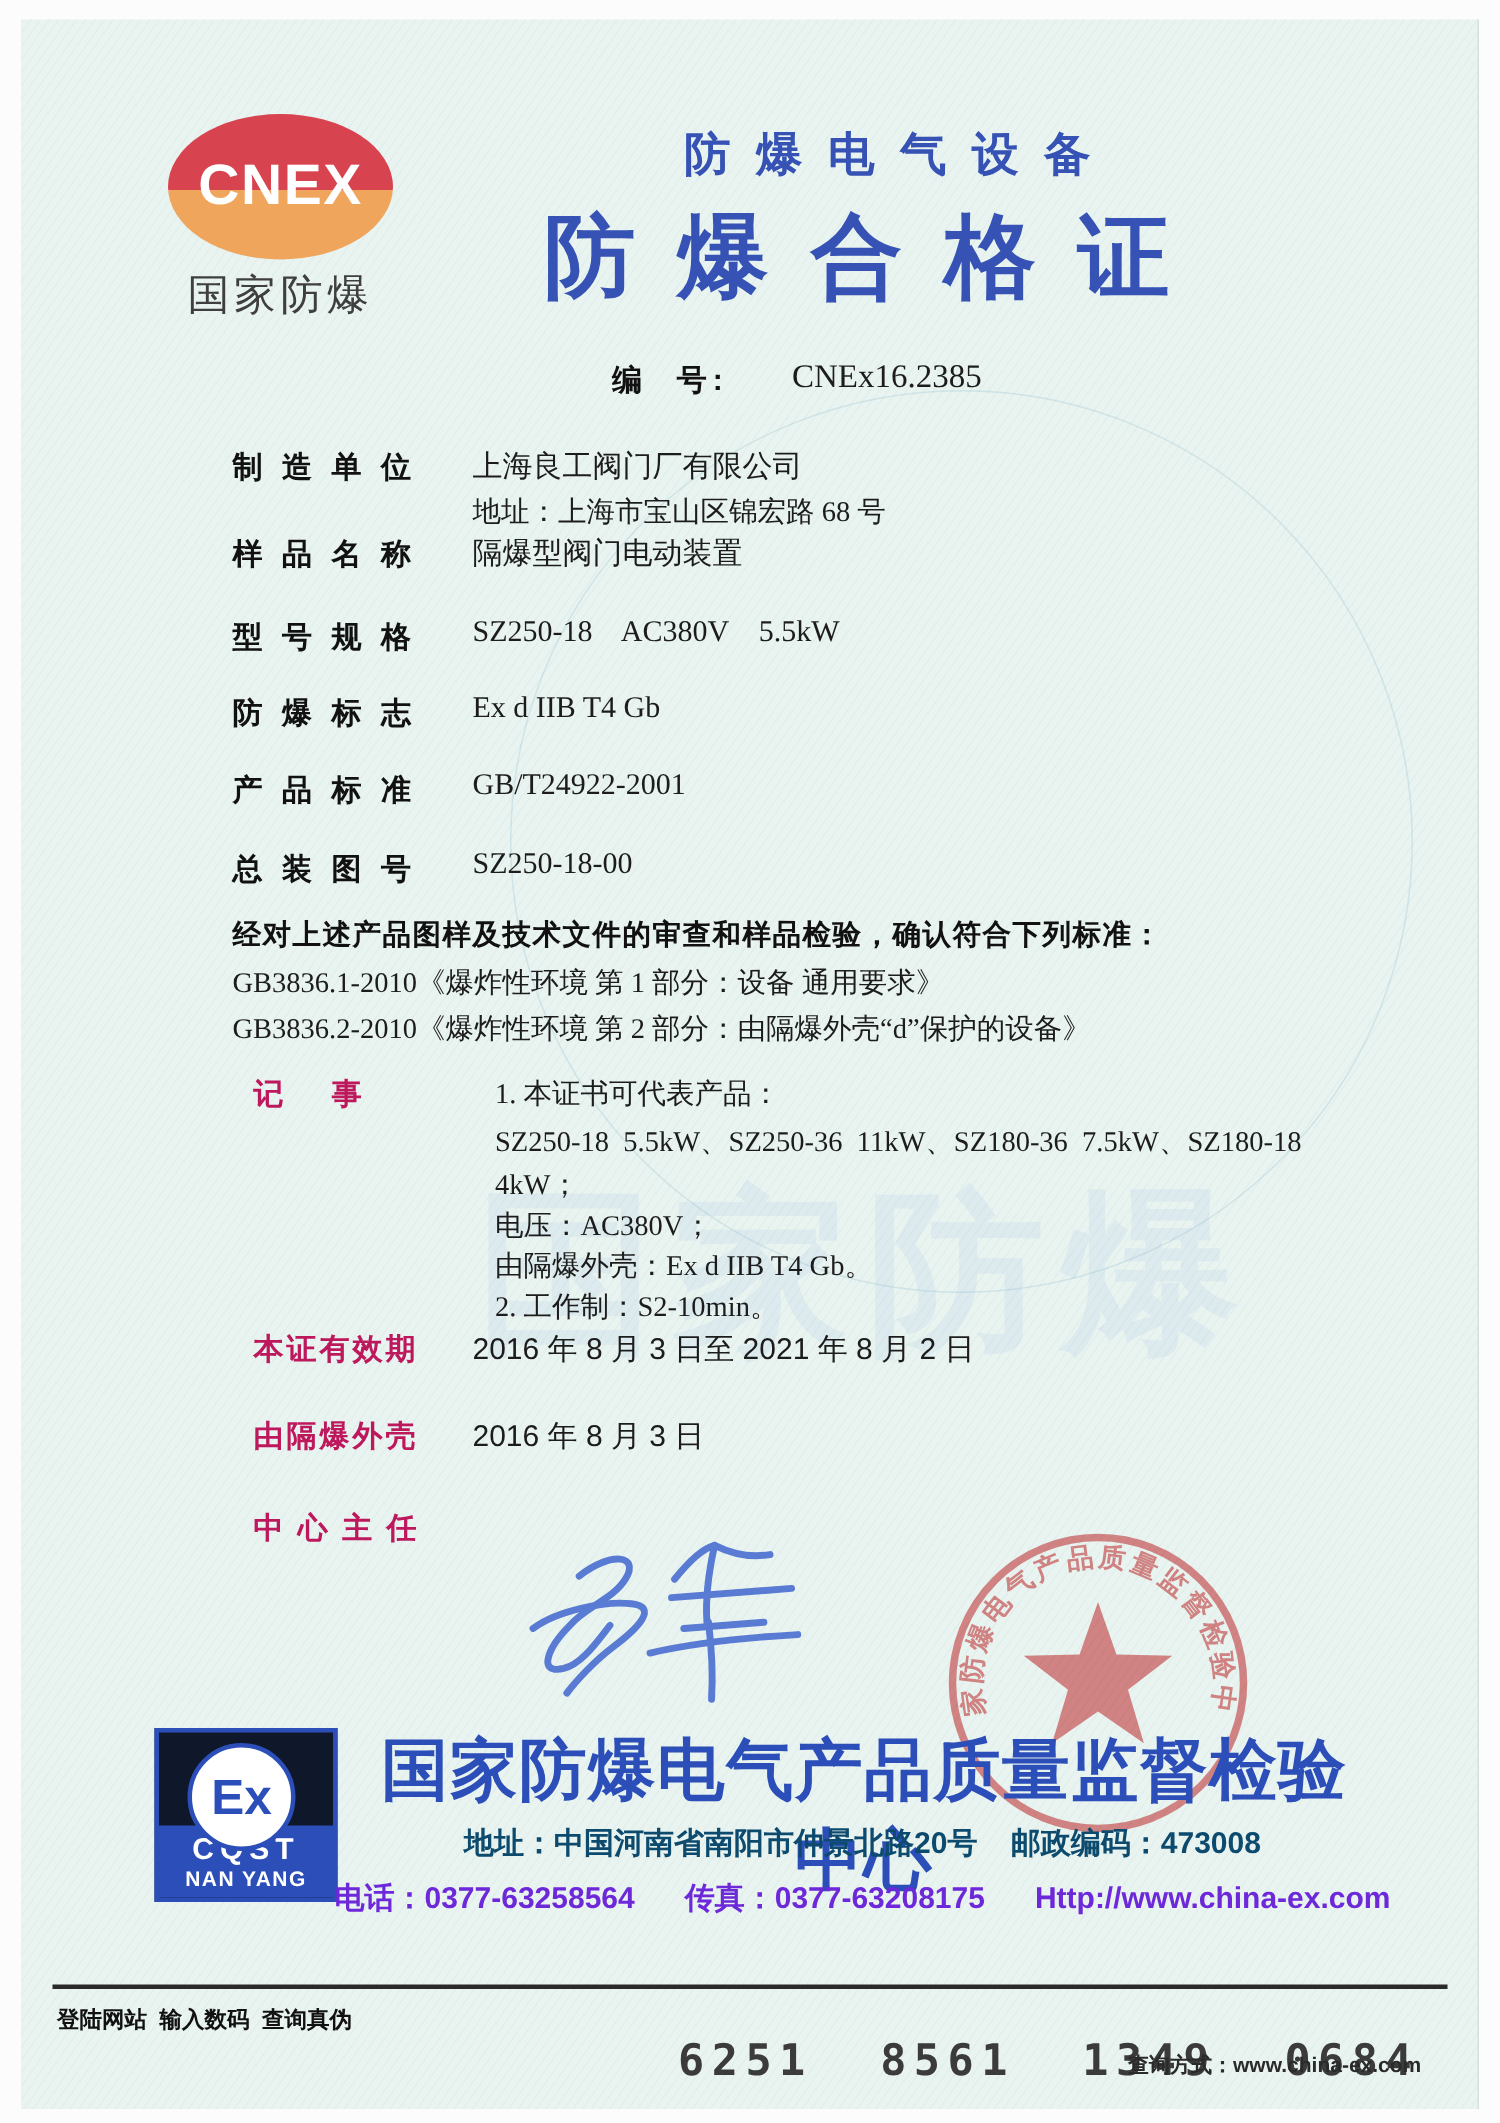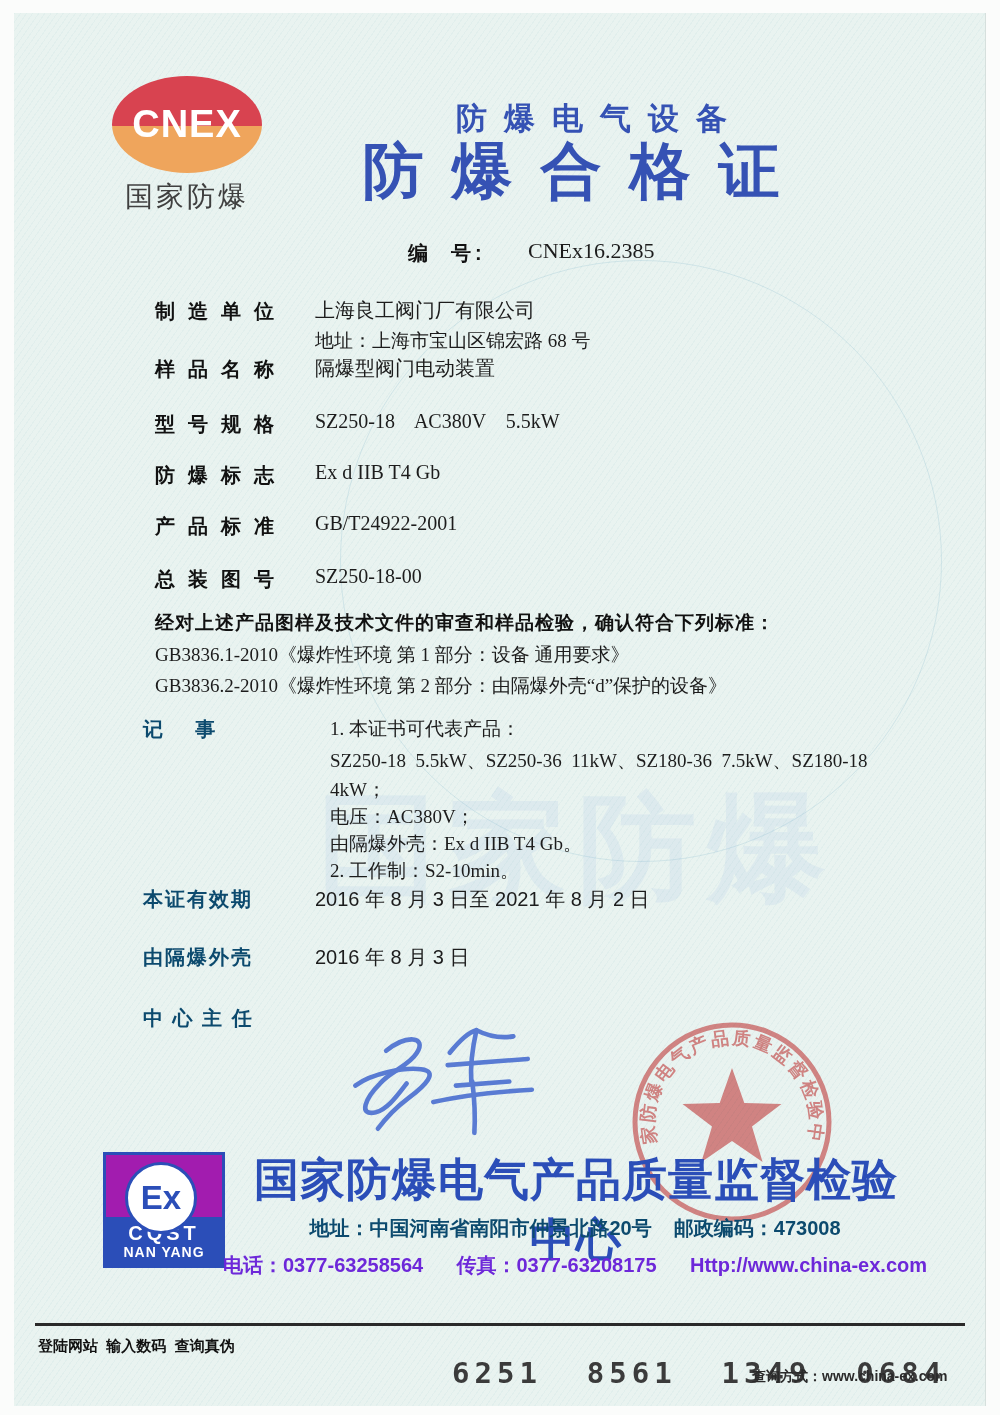--- a/index.html
+++ b/index.html
@@ -41,36 +41,36 @@
   .cnex-ellipse span{
     color:#ffffff;font-size:38px;font-weight:800;letter-spacing:1px;
     font-family:"Liberation Sans",sans-serif;
   }
   .cnex-caption{
     left:106px;top:178px;width:162px;text-align:center;
     font-size:28px;color:#3f3f3f;letter-spacing:3px;
   }
   .doc-type{
     left:390px;top:82px;width:420px;text-align:center;
-    font-size:31px;font-weight:700;letter-spacing:17px;color:#3552b4;margin-top:16px;
+    font-size:31px;font-weight:700;letter-spacing:17px;color:#3552b4;
   }
   .doc-title{
     left:340px;top:131px;width:490px;text-align:center;
     font-size:61px;font-weight:800;letter-spacing:28px;color:#3552b4;
   }
   .serial-label{left:408px;top:240px;font-size:20px;font-weight:700;color:#111;}
   .serial-value{
     left:528px;top:238px;font-size:22px;
     font-family:"Liberation Serif","DejaVu Serif",serif;
   }
   
   .flabel{
     left:155px;font-size:20px;font-weight:600;color:#111;letter-spacing:13px;
   }
-  .flabel-ns{left:143px;font-size:20px;font-weight:600;color:#0c4a6e;letter-spacing:2px;}
+  .flabel-ns{left:169px;font-size:20px;font-weight:600;color:#be185d;letter-spacing:2px;}
   .fvalue{
     left:315px;font-size:20px;color:#1c1c1c;
     font-family:"Liberation Serif","DejaVu Serif",serif;
   }
   .fvalue-sans{left:315px;font-size:20px;font-weight:500;color:#1c1c1c;}
   .fextra{
     left:315px;font-size:19px;
     font-family:"Liberation Serif","DejaVu Serif",serif;
   }
   .std-intro{left:155px;font-size:19px;font-weight:600;color:#111;letter-spacing:1px;}
@@ -80,21 +80,21 @@
   }
   .rvalue{
     left:330px;font-size:19px;
     font-family:"Liberation Serif","DejaVu Serif",serif;
   }
   
   .sig{left:325px;top:1022px;width:270px;height:118px;}
   .stamp{left:616px;top:1006px;width:240px;height:240px;mix-blend-mode:multiply;opacity:0.88;}
   
   .ex-logo{
-    left:103px;top:1152px;width:122px;height:116px;background:#a21caf;
+    left:103px;top:1152px;width:122px;height:116px;background:#0f172a;
     border:3px solid #2b4eb8;box-sizing:border-box;
   }
   .ex-logo .circle{
     position:absolute;left:19px;top:7px;width:72px;height:72px;border-radius:50%;
     background:#ffffff;border:3px solid #2b4eb8;box-sizing:border-box;
     display:flex;align-items:center;justify-content:center;z-index:2;
   }
   .ex-logo .circle span{font-size:33px;font-weight:700;color:#2b4eb8;}
   .ex-logo .bottom{
     position:absolute;left:0;right:0;bottom:0;height:48px;background:#2b4eb8;

